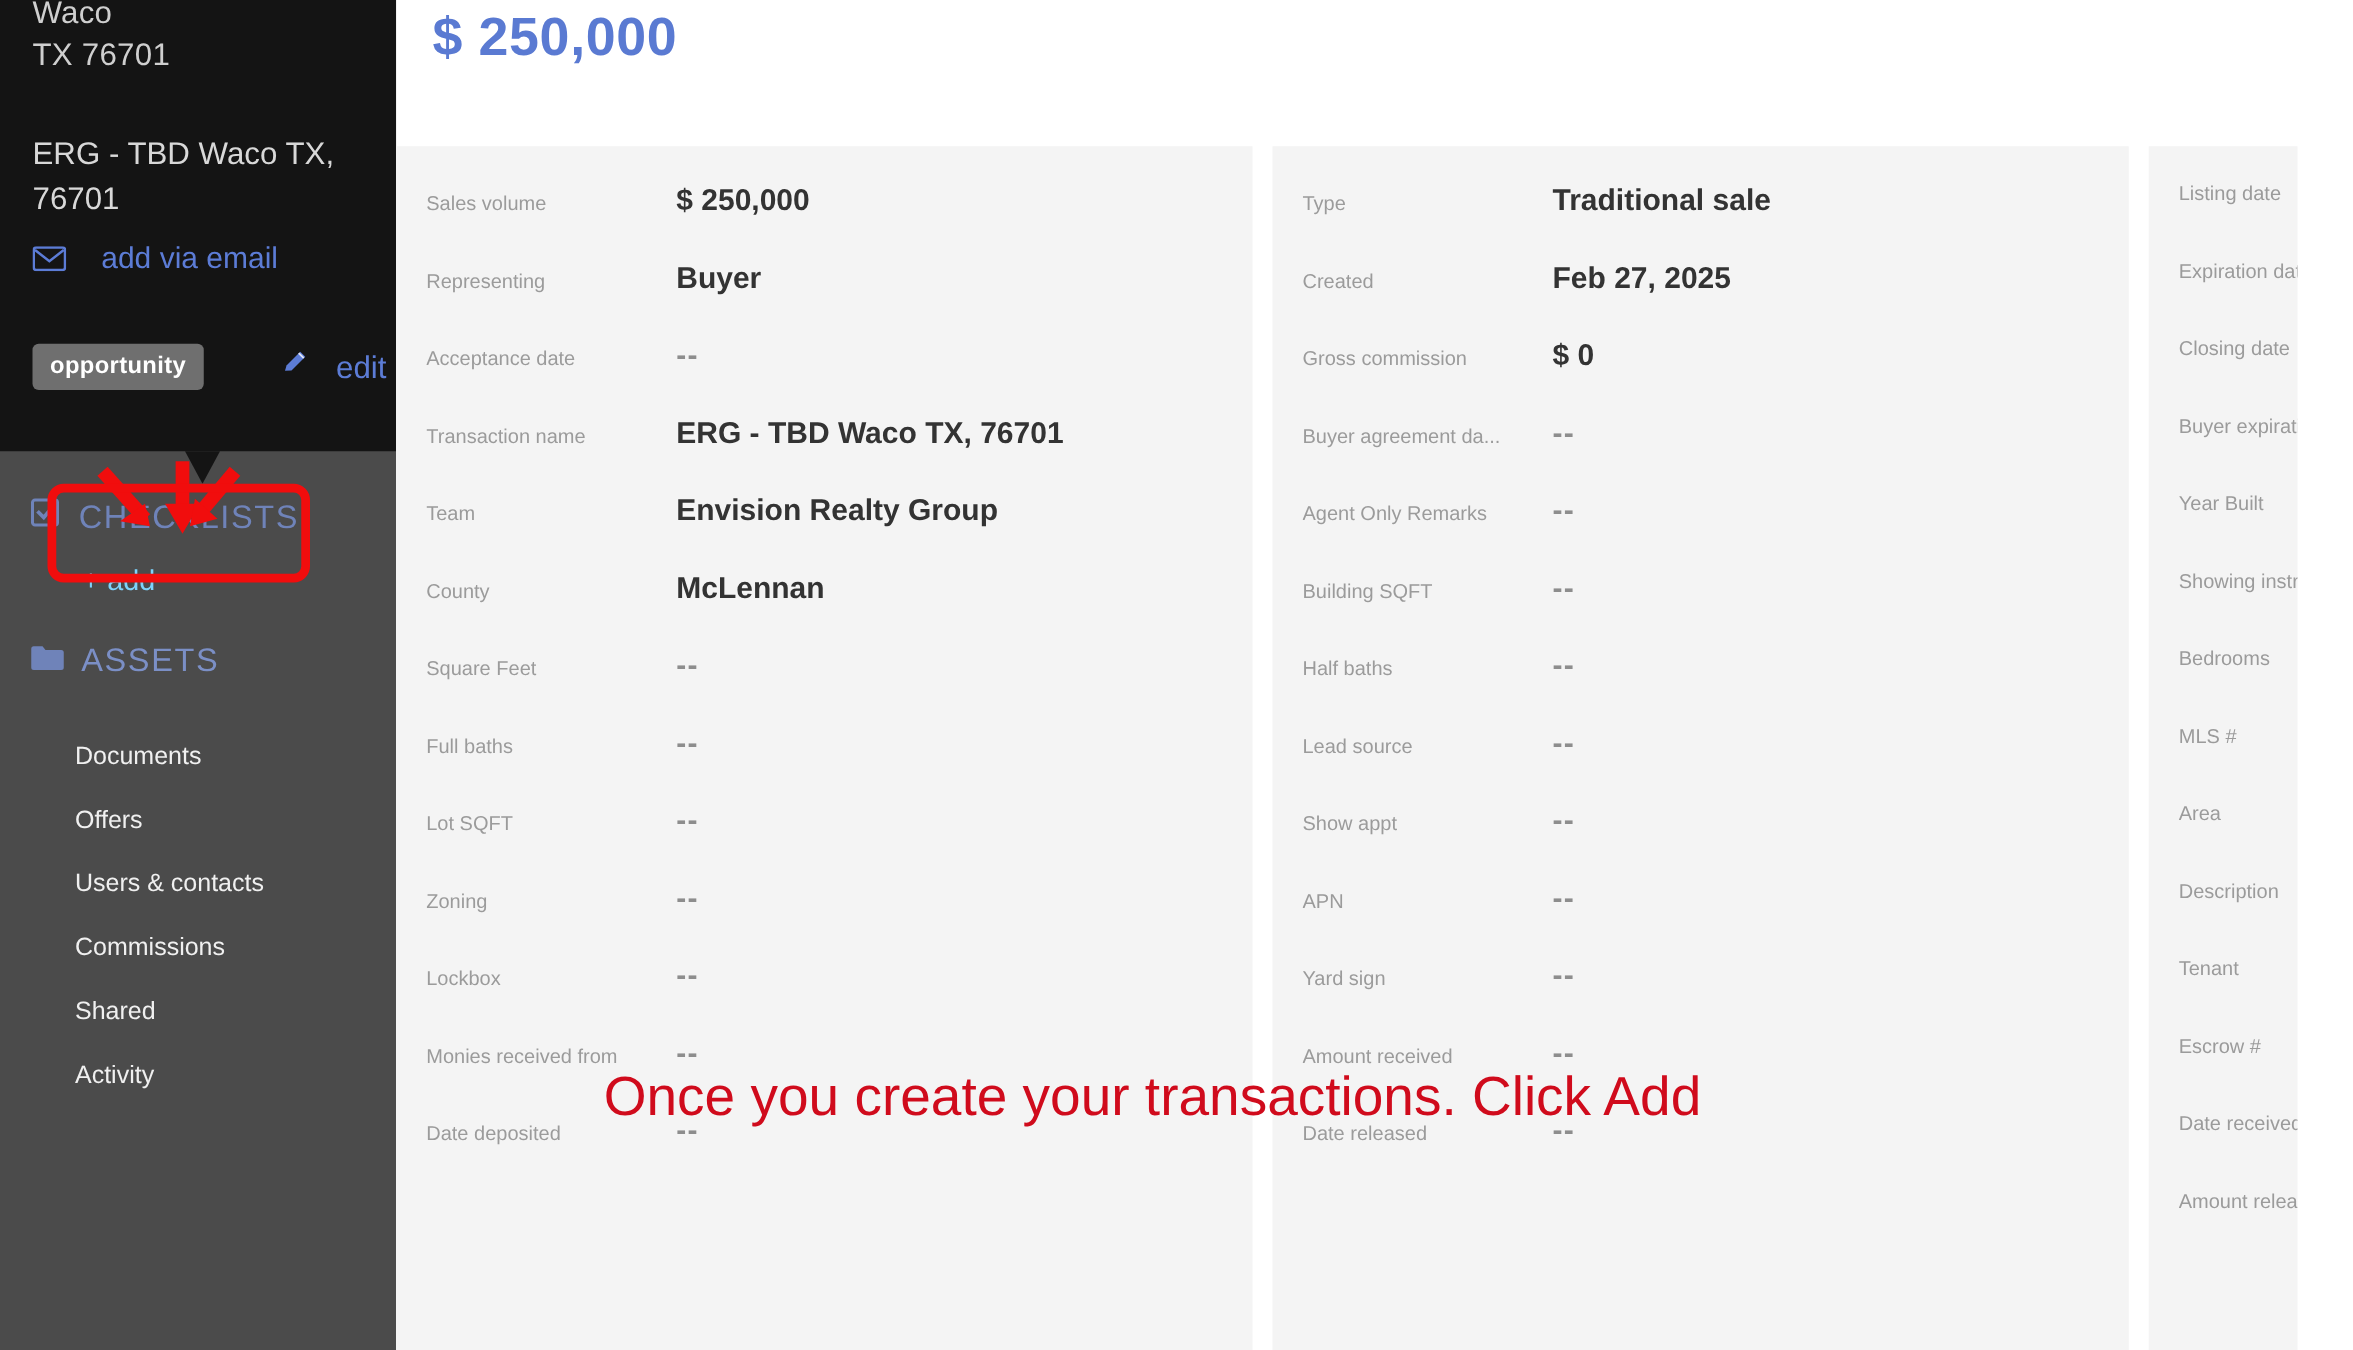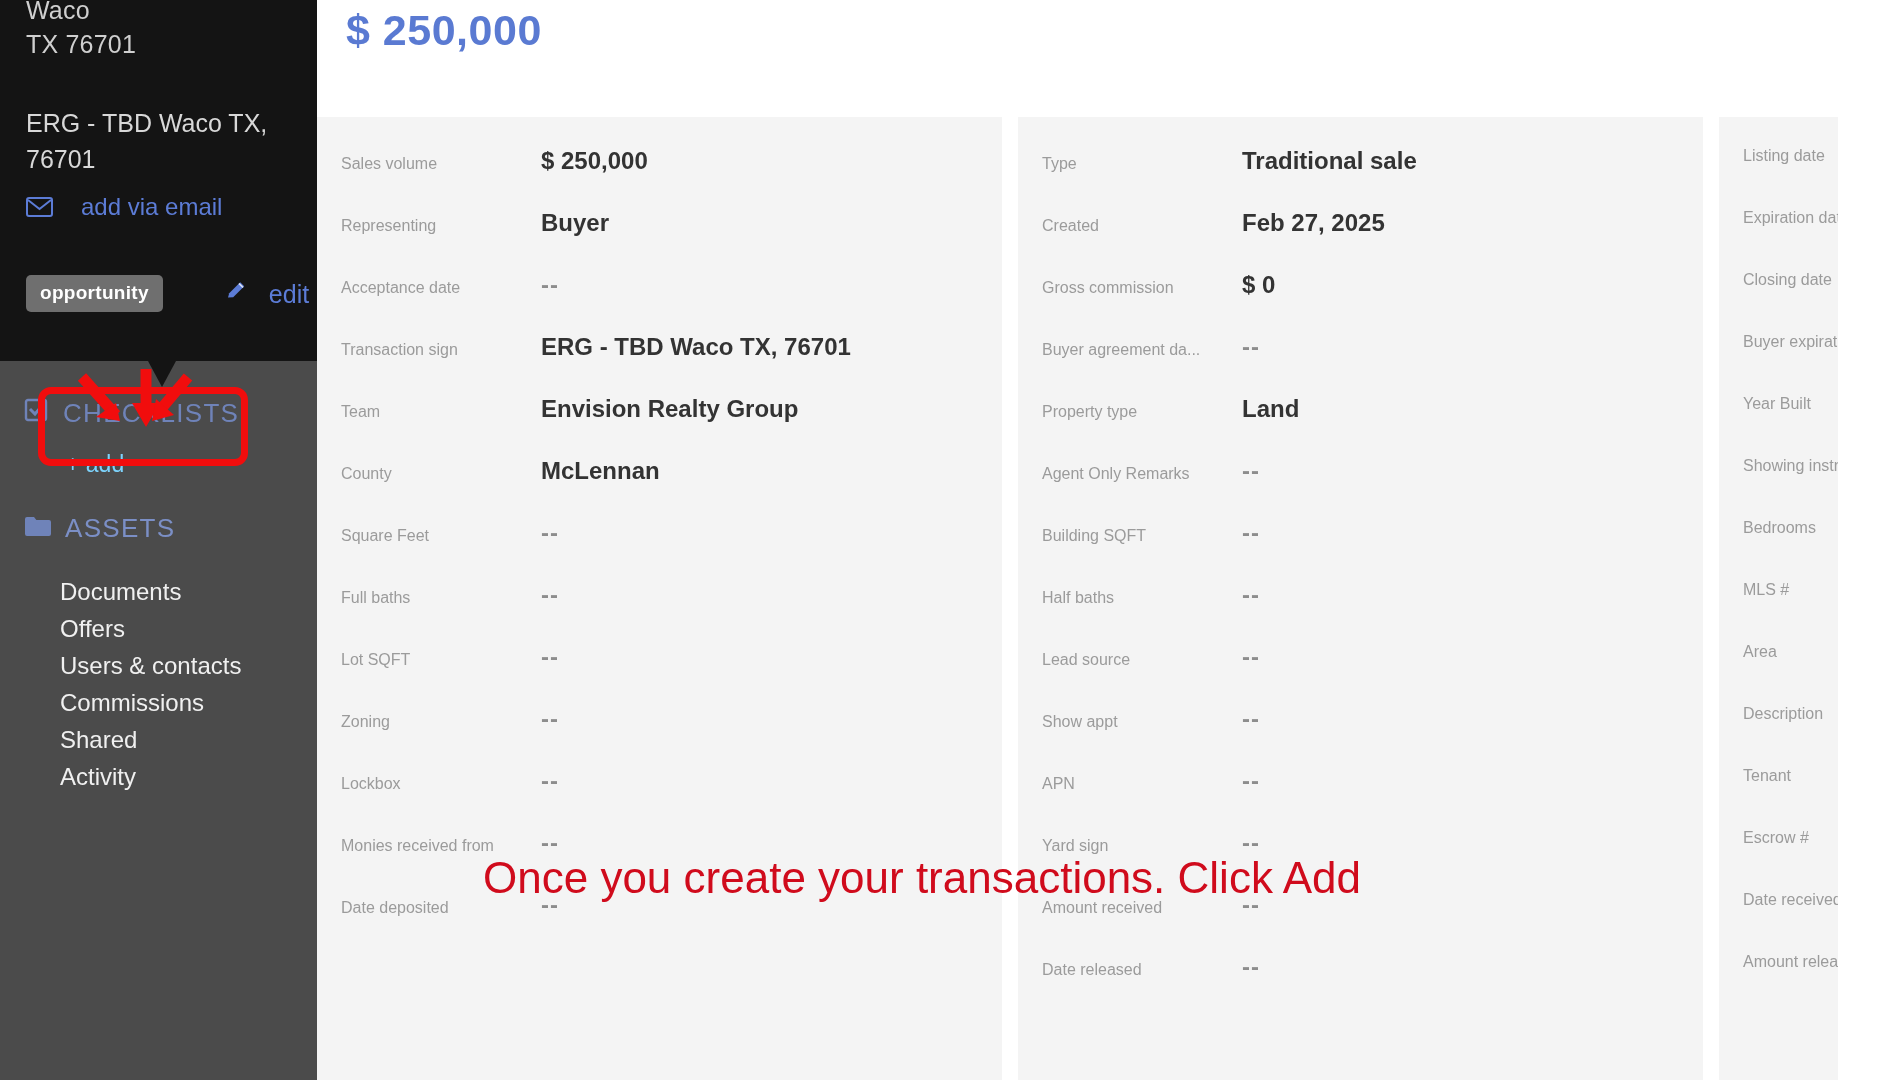--- a/index.html
+++ b/index.html
@@ -68,22 +68,22 @@
     font-size: 26px; letter-spacing: 1.3px;
   }
   .sec-checklists { top: 36px; color: #6f83b9; }
   .sec-assets { top: 152px; color: #7b8fc6; }
   .add-item {
     position: absolute; left: 66px; top: 90px;
     color: #7dd3fc; font-size: 23px;
   }
   .nav-list { position: absolute; left: 60px; top: 212px; }
   .nav-item {
-    color: #f0f0f0; font-size: 24px;
-    height: 37px; line-height: 37px; white-space: nowrap;
+    color: #f0f0f0; font-size: 20px;
+    height: 37px; line-height: 37px; white-space: nowrap; margin-top: 14px;
   }
 
   
   .arrows { position: absolute; left: 0; top: 355px; width: 317px; height: 110px; pointer-events: none; }
   .hl-box {
     position: absolute; left: 38px; top: 387px;
     width: 210px; height: 79px;
     border: 7px solid #f10d0d; border-radius: 13px;
     pointer-events: none;
   }
@@ -219,21 +219,21 @@
             </div>
           <div class="row">
               <span class="k">Representing</span>
               <span class="v">Buyer</span>
             </div>
           <div class="row">
               <span class="k">Acceptance date</span>
               <span class="v empty">--</span>
             </div>
           <div class="row">
-              <span class="k">Transaction sign</span>
+              <span class="k">Transaction name</span>
               <span class="v">ERG - TBD Waco TX, 76701</span>
             </div>
           <div class="row">
               <span class="k">Team</span>
               <span class="v">Envision Realty Group</span>
             </div>
           <div class="row">
               <span class="k">County</span>
               <span class="v">McLennan</span>
             </div>
@@ -278,24 +278,20 @@
               <span class="k">Created</span>
               <span class="v">Feb 27, 2025</span>
             </div>
           <div class="row">
               <span class="k">Gross commission</span>
               <span class="v">$ 0</span>
             </div>
           <div class="row">
               <span class="k">Buyer agreement da...</span>
               <span class="v empty">--</span>
-            </div>
-          <div class="row">
-              <span class="k">Property type</span>
-              <span class="v">Land</span>
             </div>
           <div class="row">
               <span class="k">Agent Only Remarks</span>
               <span class="v empty">--</span>
             </div>
           <div class="row">
               <span class="k">Building SQFT</span>
               <span class="v empty">--</span>
             </div>
           <div class="row">

